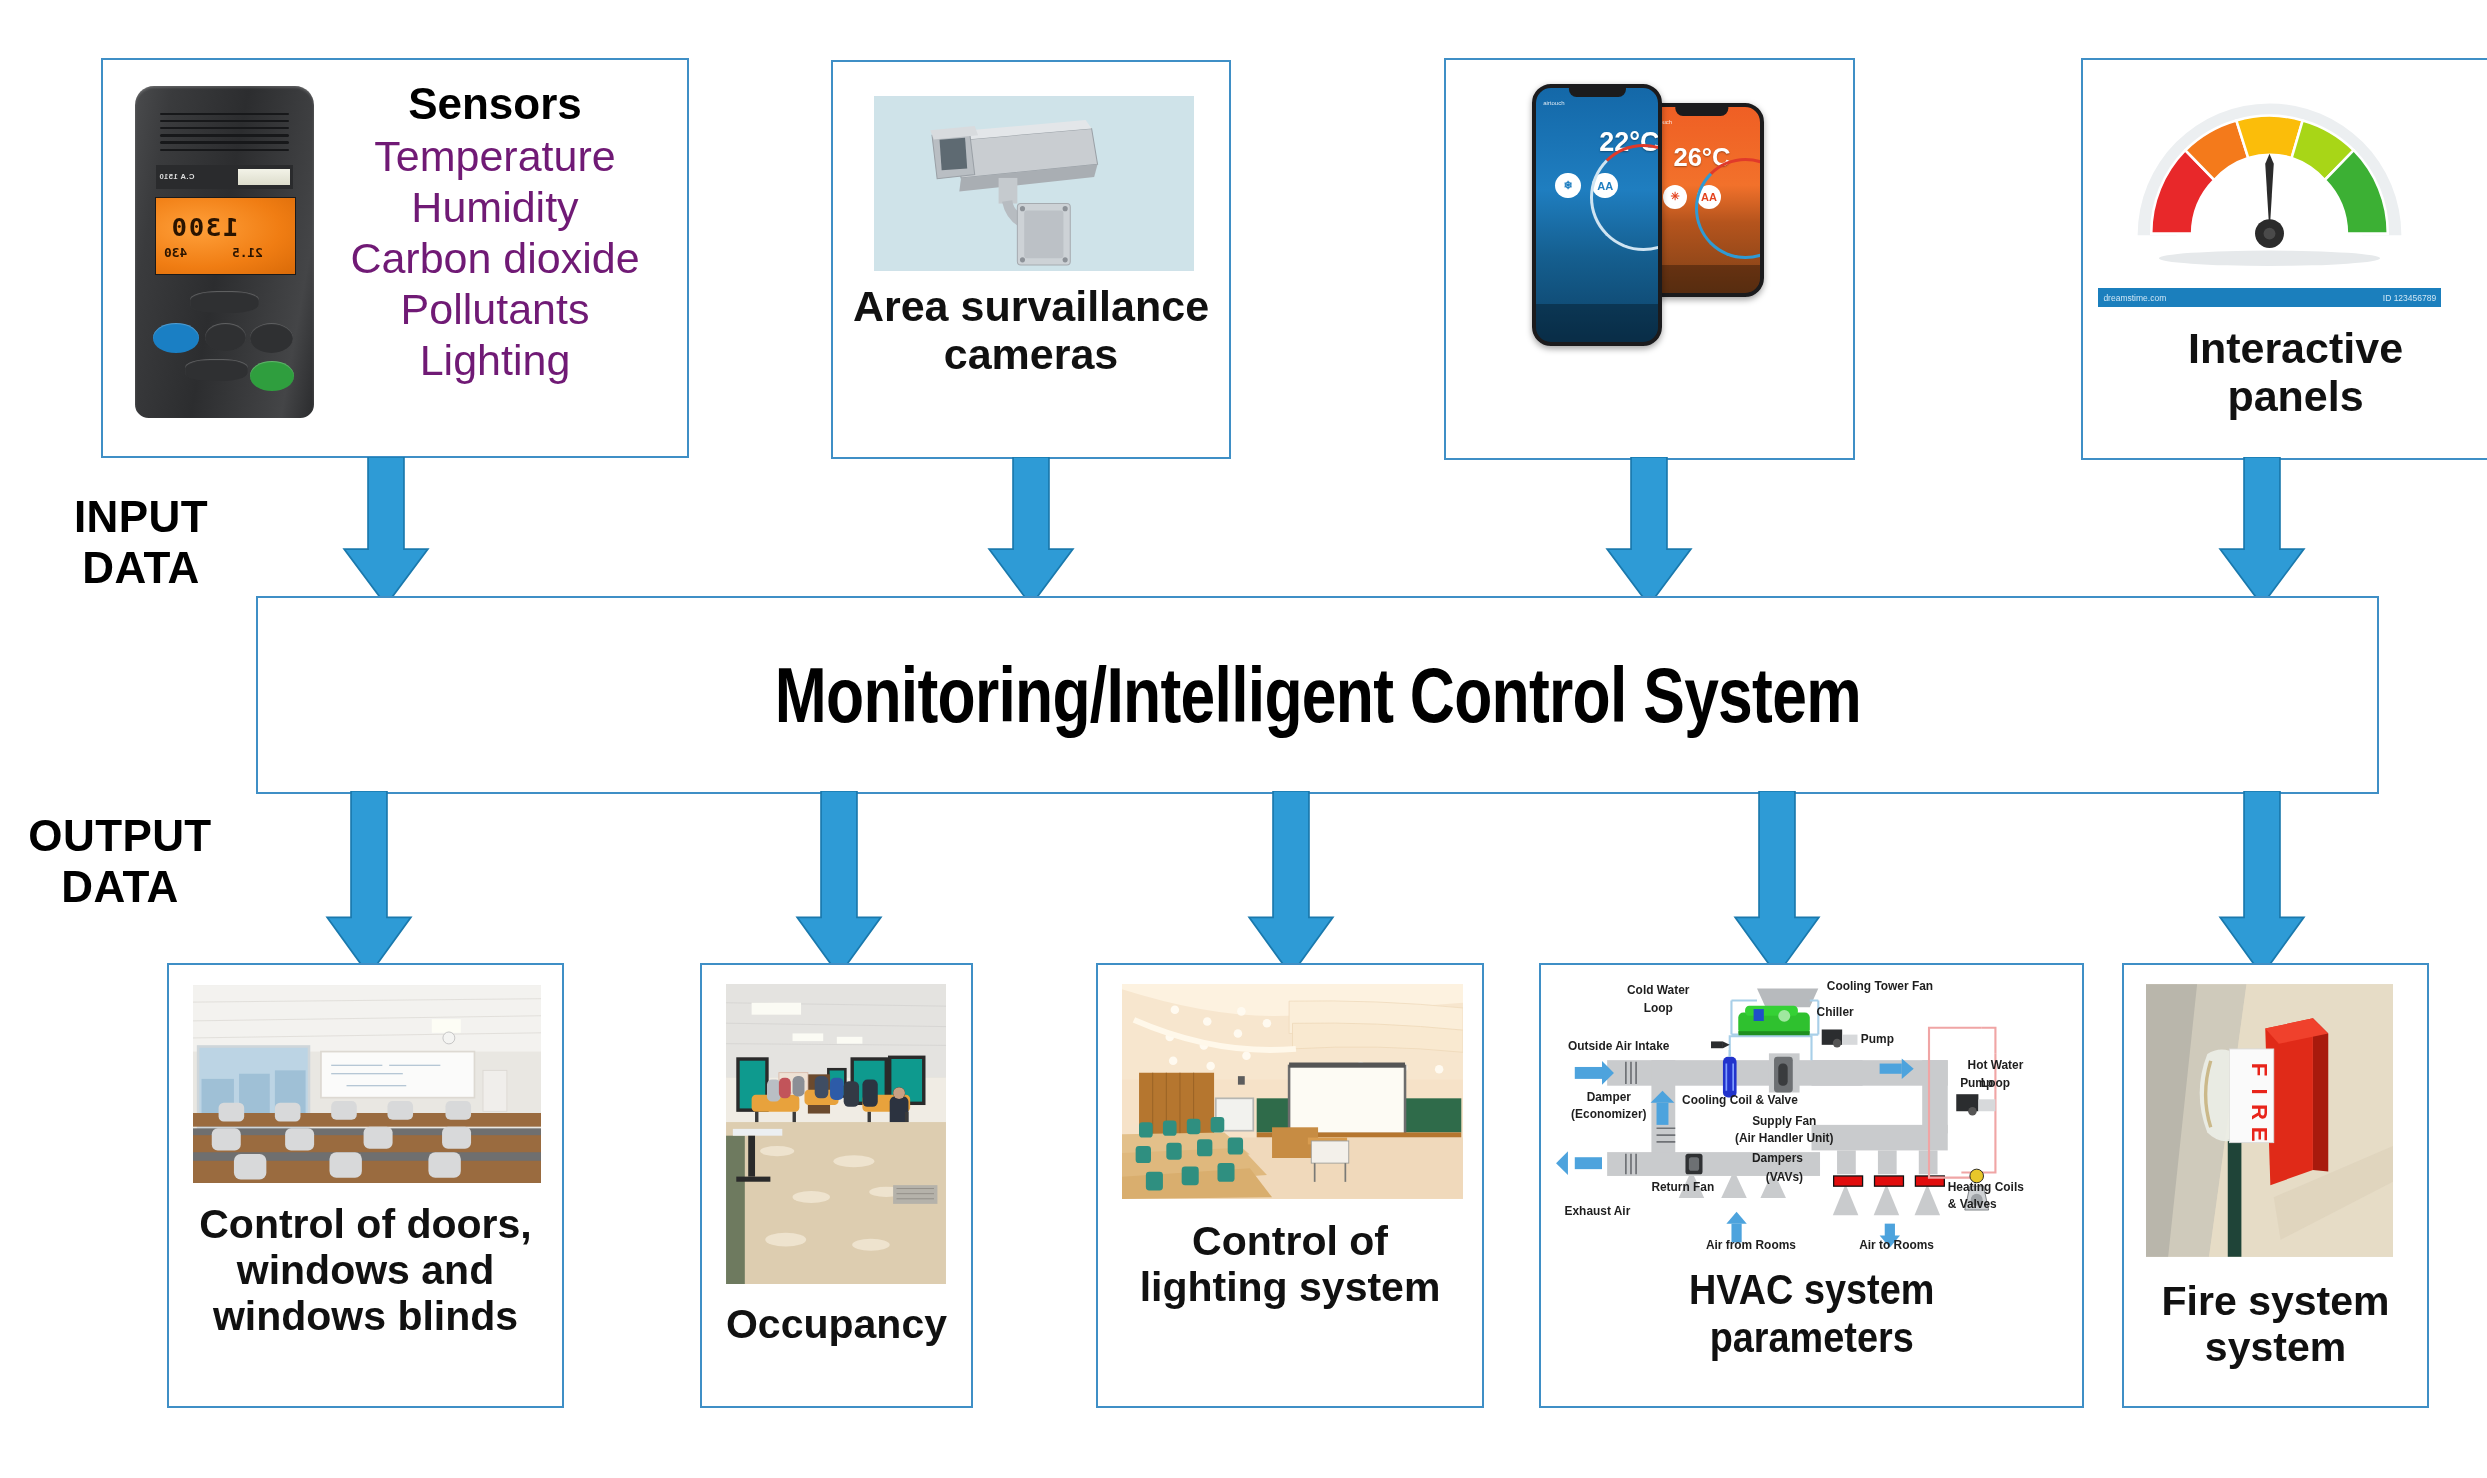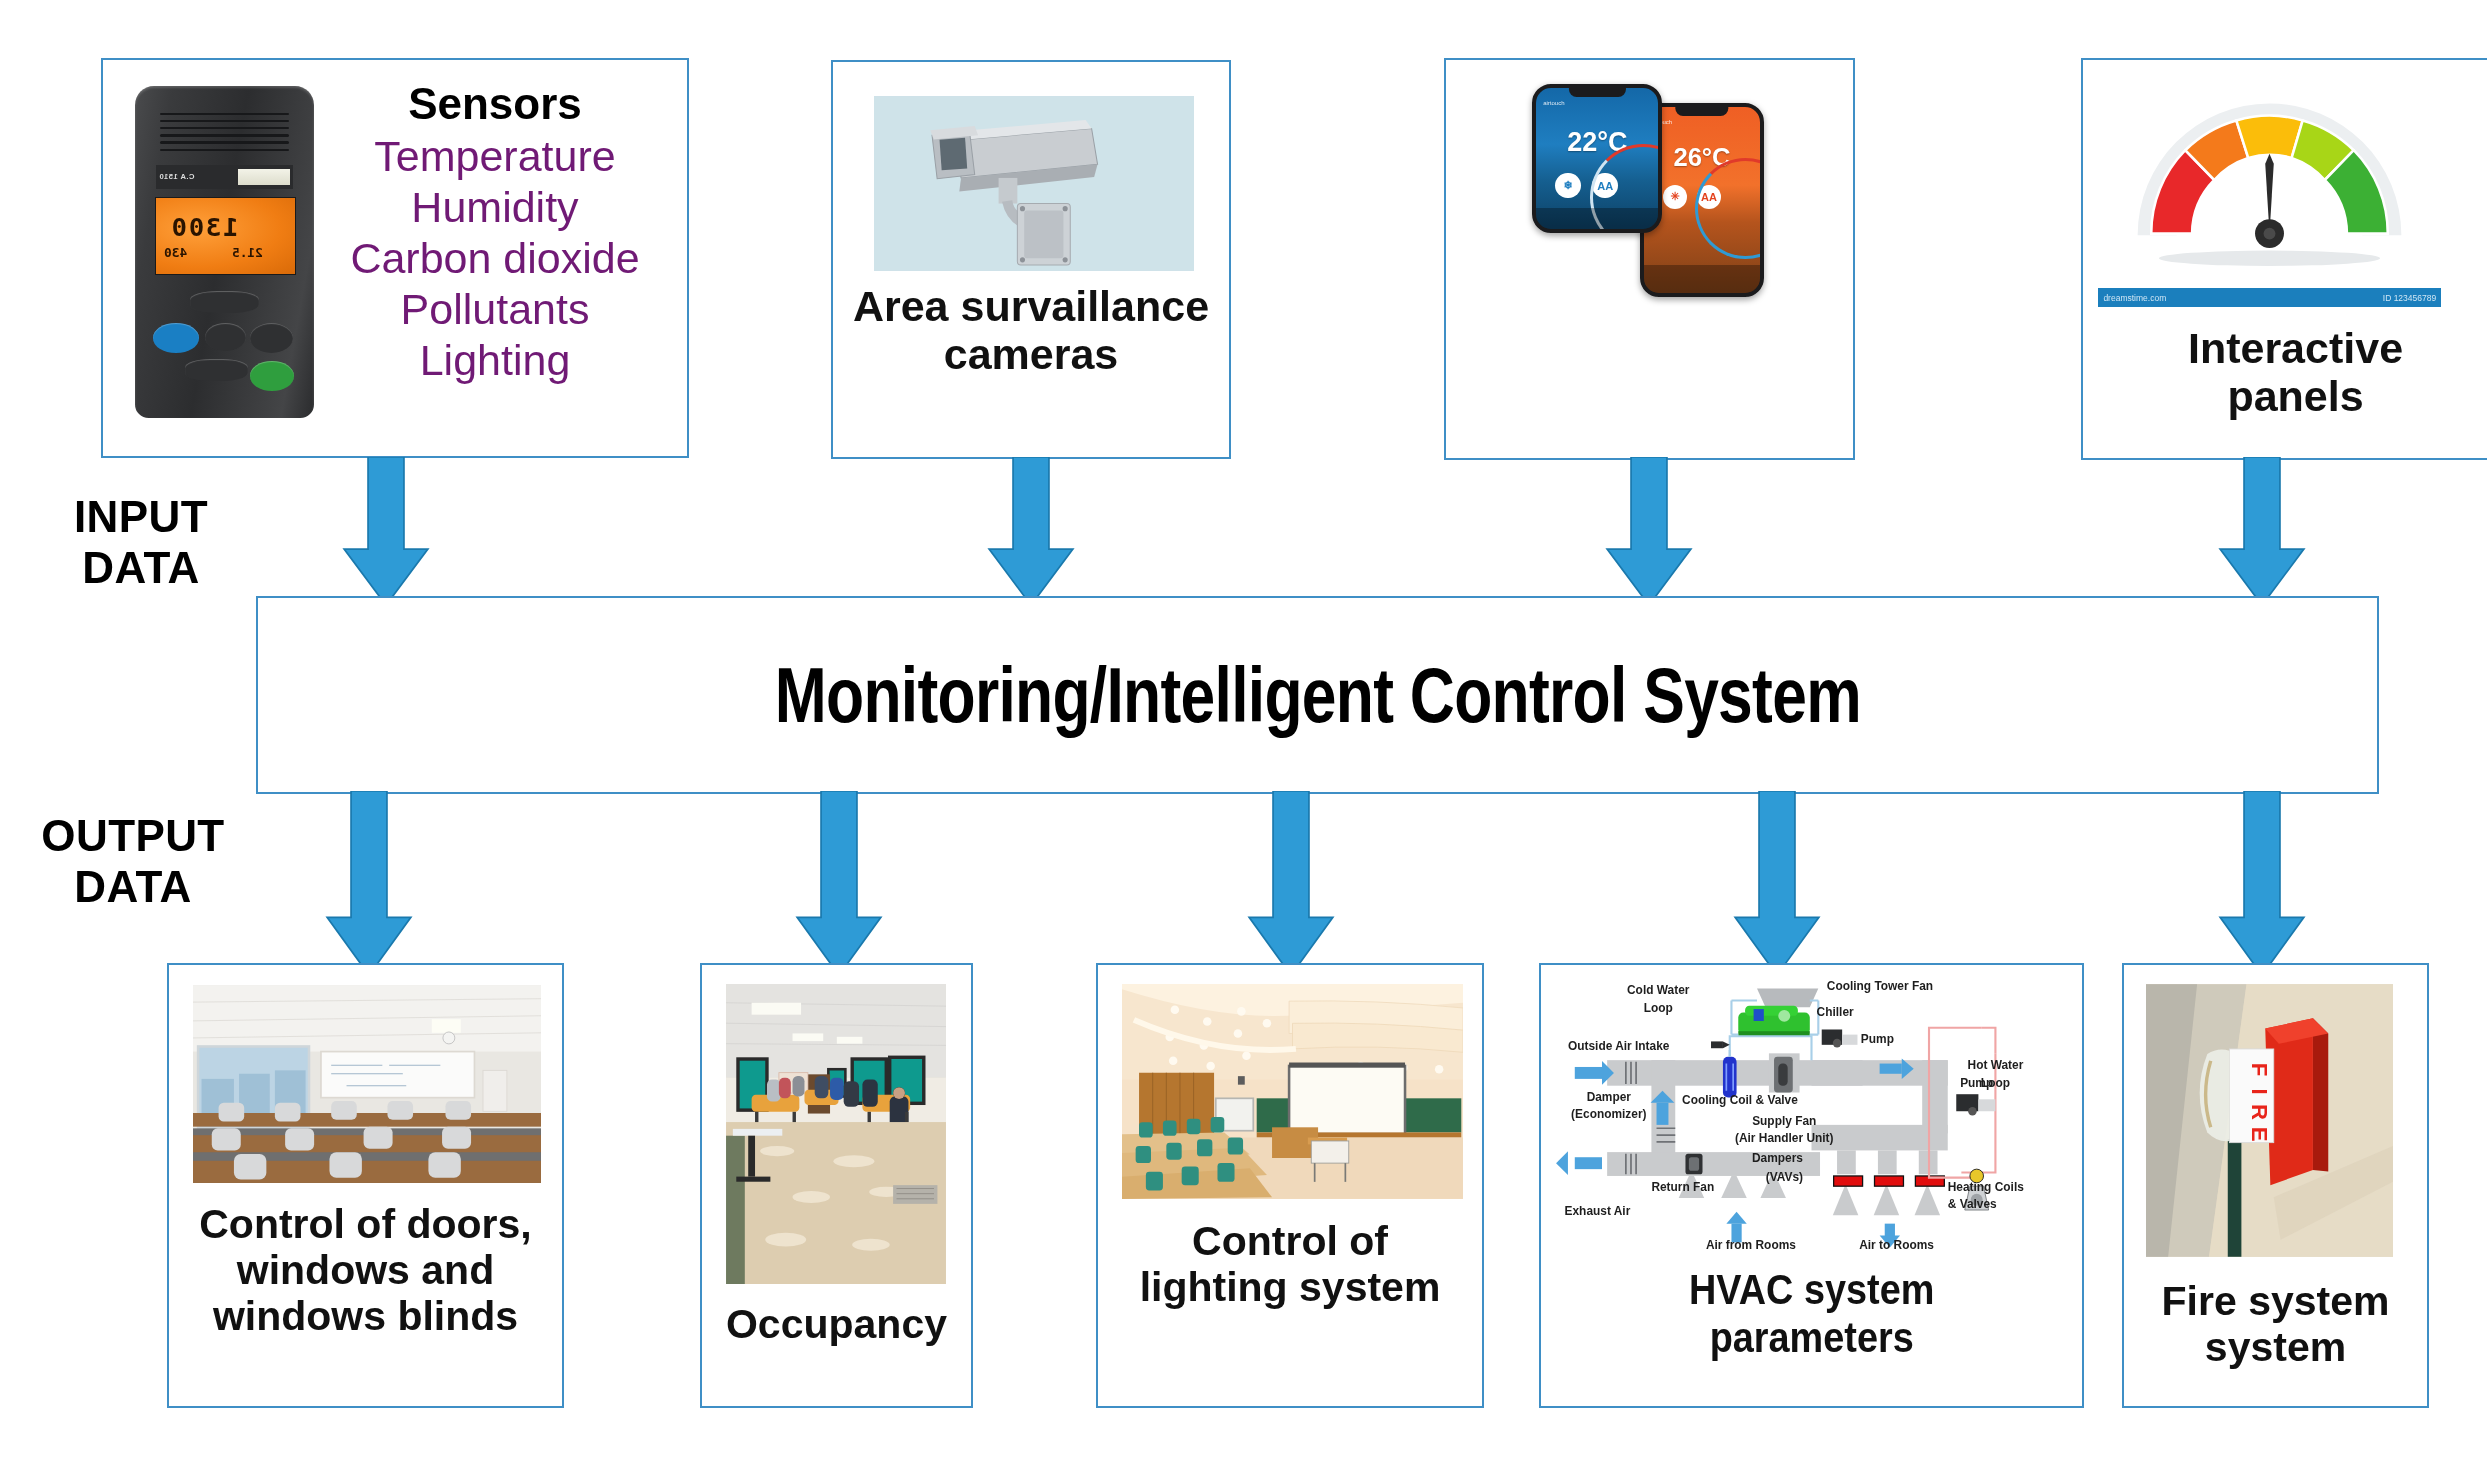--- a/index.html
+++ b/index.html
@@ -179,22 +179,22 @@
       <div class="notch"></div>
       <div style="position:absolute;left:6.8px;top:12px;font-size:6px;color:#fff;opacity:.85;">airtouch</div>
       <div class="temp" style="top:36px;font-size:25.6px;">26°C</div>
       <div class="circ" style="left:19px;top:78px;width:24px;height:24px;color:#e4431f;">✳</div>
       <div class="circ" style="left:53px;top:78px;width:24px;height:24px;color:#e4431f;">AA</div>
       <div style="position:absolute;right:-36px;top:51px;width:95px;height:95px;border-radius:50%;
                   border:3.4px solid #2f9ad4;border-top-color:#e03a2a;border-right-color:#e03a2a;"></div>
       <div class="navbar"></div>
     </div>
 
-    <div class="phone" style="left:20.4px;top:10.2px;width:130px;height:149px;
-                background:linear-gradient(#1468a8 0%,#1f7ec0 40%,#155f90 66%,#0d4166 100%);">
+    <div class="phone" style="left:20.4px;top:10.2px;width:130px;height:262px;
+                background:linear-gradient(#1468a8 0%,#1f7ec0 40%,#155f90 66%,#0d4166 100%);padding-left:32px;">
       <div class="notch"></div>
       <div style="position:absolute;left:6.8px;top:12px;font-size:6px;color:#fff;opacity:.85;">airtouch</div>
       <div class="temp" style="top:39px;font-size:27px;">22°C</div>
       <div class="circ" style="left:19px;top:85px;width:25.6px;height:25.6px;color:#1f7ec0;">❄</div>
       <div class="circ" style="left:56px;top:85px;width:25.6px;height:25.6px;color:#1f7ec0;">AA</div>
       <div style="position:absolute;right:-39px;top:56px;width:101px;height:101px;border-radius:50%;
                   border:3.4px solid #cfe4f2;border-top-color:#e03a2a;border-right-color:#e03a2a;"></div>
       <div class="navbar"></div>
     </div>
   </div>
@@ -224,21 +224,21 @@
   <div class="cap">
     <div>Interactive</div>
     <div>panels</div>
   </div>
 </div>
 
 <div class="sidelabel" style="left:39px;top:492px;width:204px;">
   <div>INPUT</div>
   <div>DATA</div>
 </div>
-<div class="sidelabel" style="left:18px;top:811px;width:230px;">
+<div class="sidelabel" style="left:5px;top:811px;width:230px;">
   <div>OUTPUT</div>
   <div>DATA</div>
 </div>
 
 <div class="arrow" style="left:339px;top:457px;width:94px;height:150px;">
   <svg viewBox="0 0 110 176" preserveAspectRatio="none">
     <polygon points="34,0 76,0 76,108 104,108 55,174 6,108 34,108" fill="#2e9bd6" stroke="#1a79ad" stroke-width="2"></polygon>
   </svg>
 </div>
 <div class="arrow" style="left:984px;top:457px;width:94px;height:150px;">

